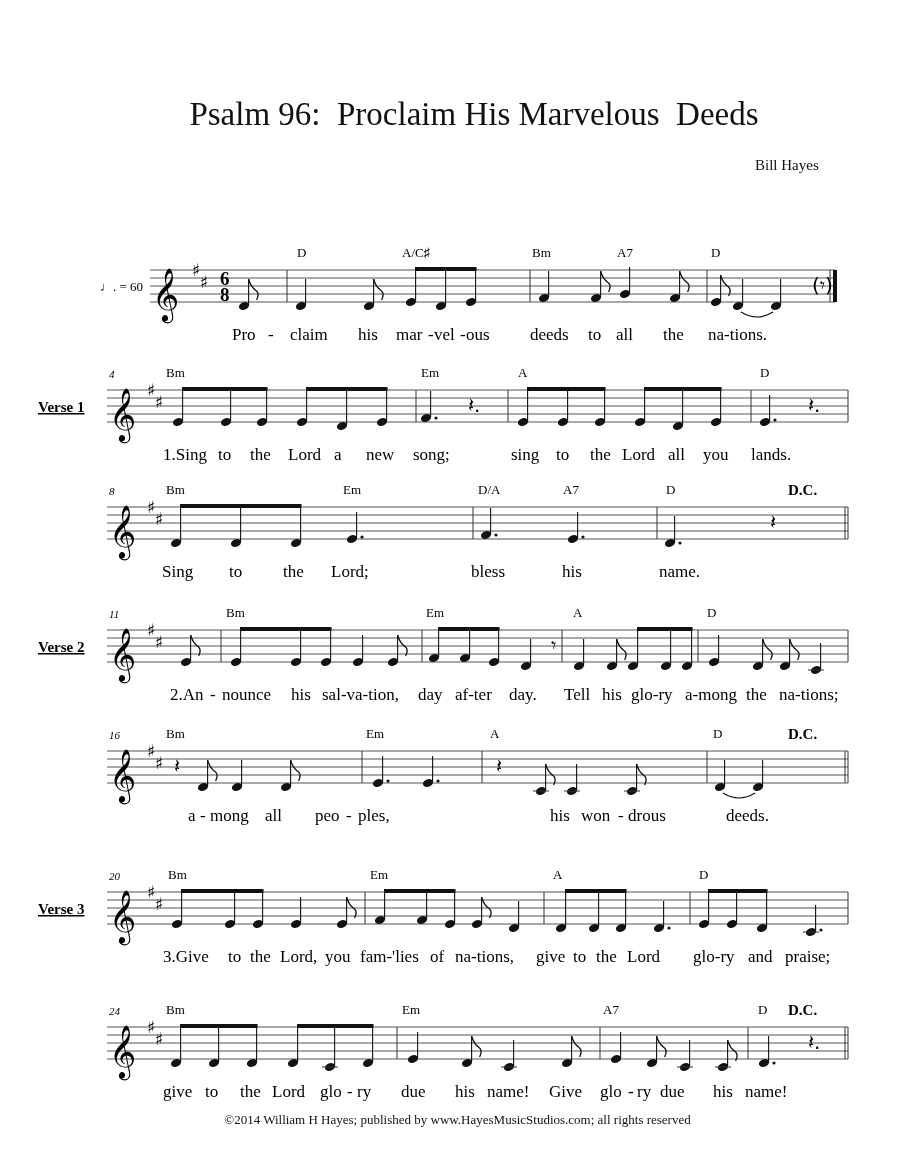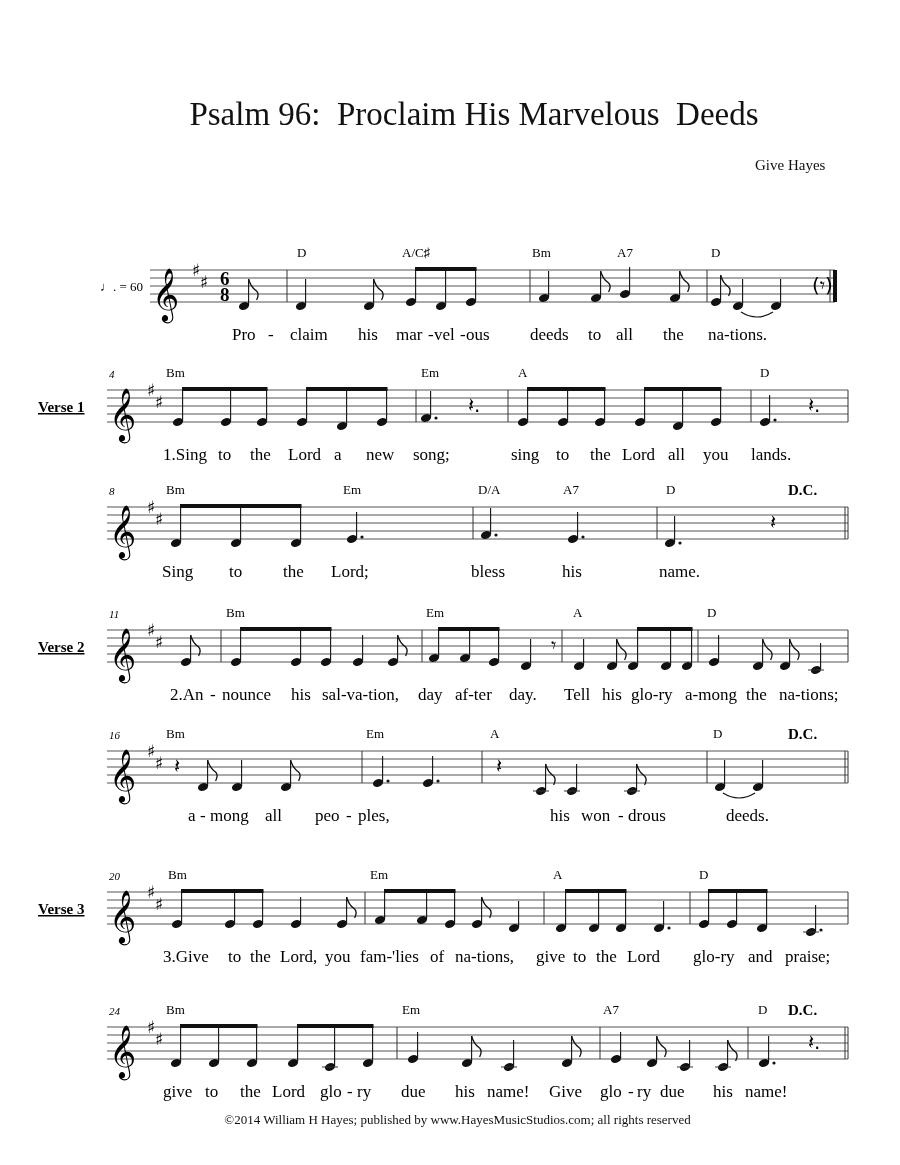--- a/index.html
+++ b/index.html
@@ -15,21 +15,21 @@
   .measnum { font-family: "Liberation Serif", serif; font-size: 11px; font-style: italic; }
   .verse { font-family: "Liberation Serif", serif; font-size: 15px; font-weight: bold; text-decoration: underline; }
   .dc { font-family: "Liberation Serif", serif; font-size: 15px; font-weight: bold; }
   .tempo { font-family: "Liberation Serif", serif; font-size: 13px; }
   .glyph { font-family: "DejaVu Sans", sans-serif; }
 </style>
 </head>
 <body>
 
 <div class="title">Psalm 96:  Proclaim His Marvelous  Deeds</div>
-<div class="composer">Give Hayes</div>
+<div class="composer">Bill Hayes</div>
 
 <svg id="score" width="900" height="1165" xmlns="http://www.w3.org/2000/svg">
     <g>
       <line x1="150" x2="835" y1="270" y2="270" stroke="#555" stroke-width="1"></line>
       <line x1="150" x2="835" y1="278" y2="278" stroke="#555" stroke-width="1"></line>
       <line x1="150" x2="835" y1="286" y2="286" stroke="#555" stroke-width="1"></line>
       <line x1="150" x2="835" y1="294" y2="294" stroke="#555" stroke-width="1"></line>
       <line x1="150" x2="835" y1="302" y2="302" stroke="#555" stroke-width="1"></line>
       <text x="152" y="310" font-size="46" class="glyph">𝄞</text>
       <text x="192" y="276" font-size="17" class="glyph">♯</text>

